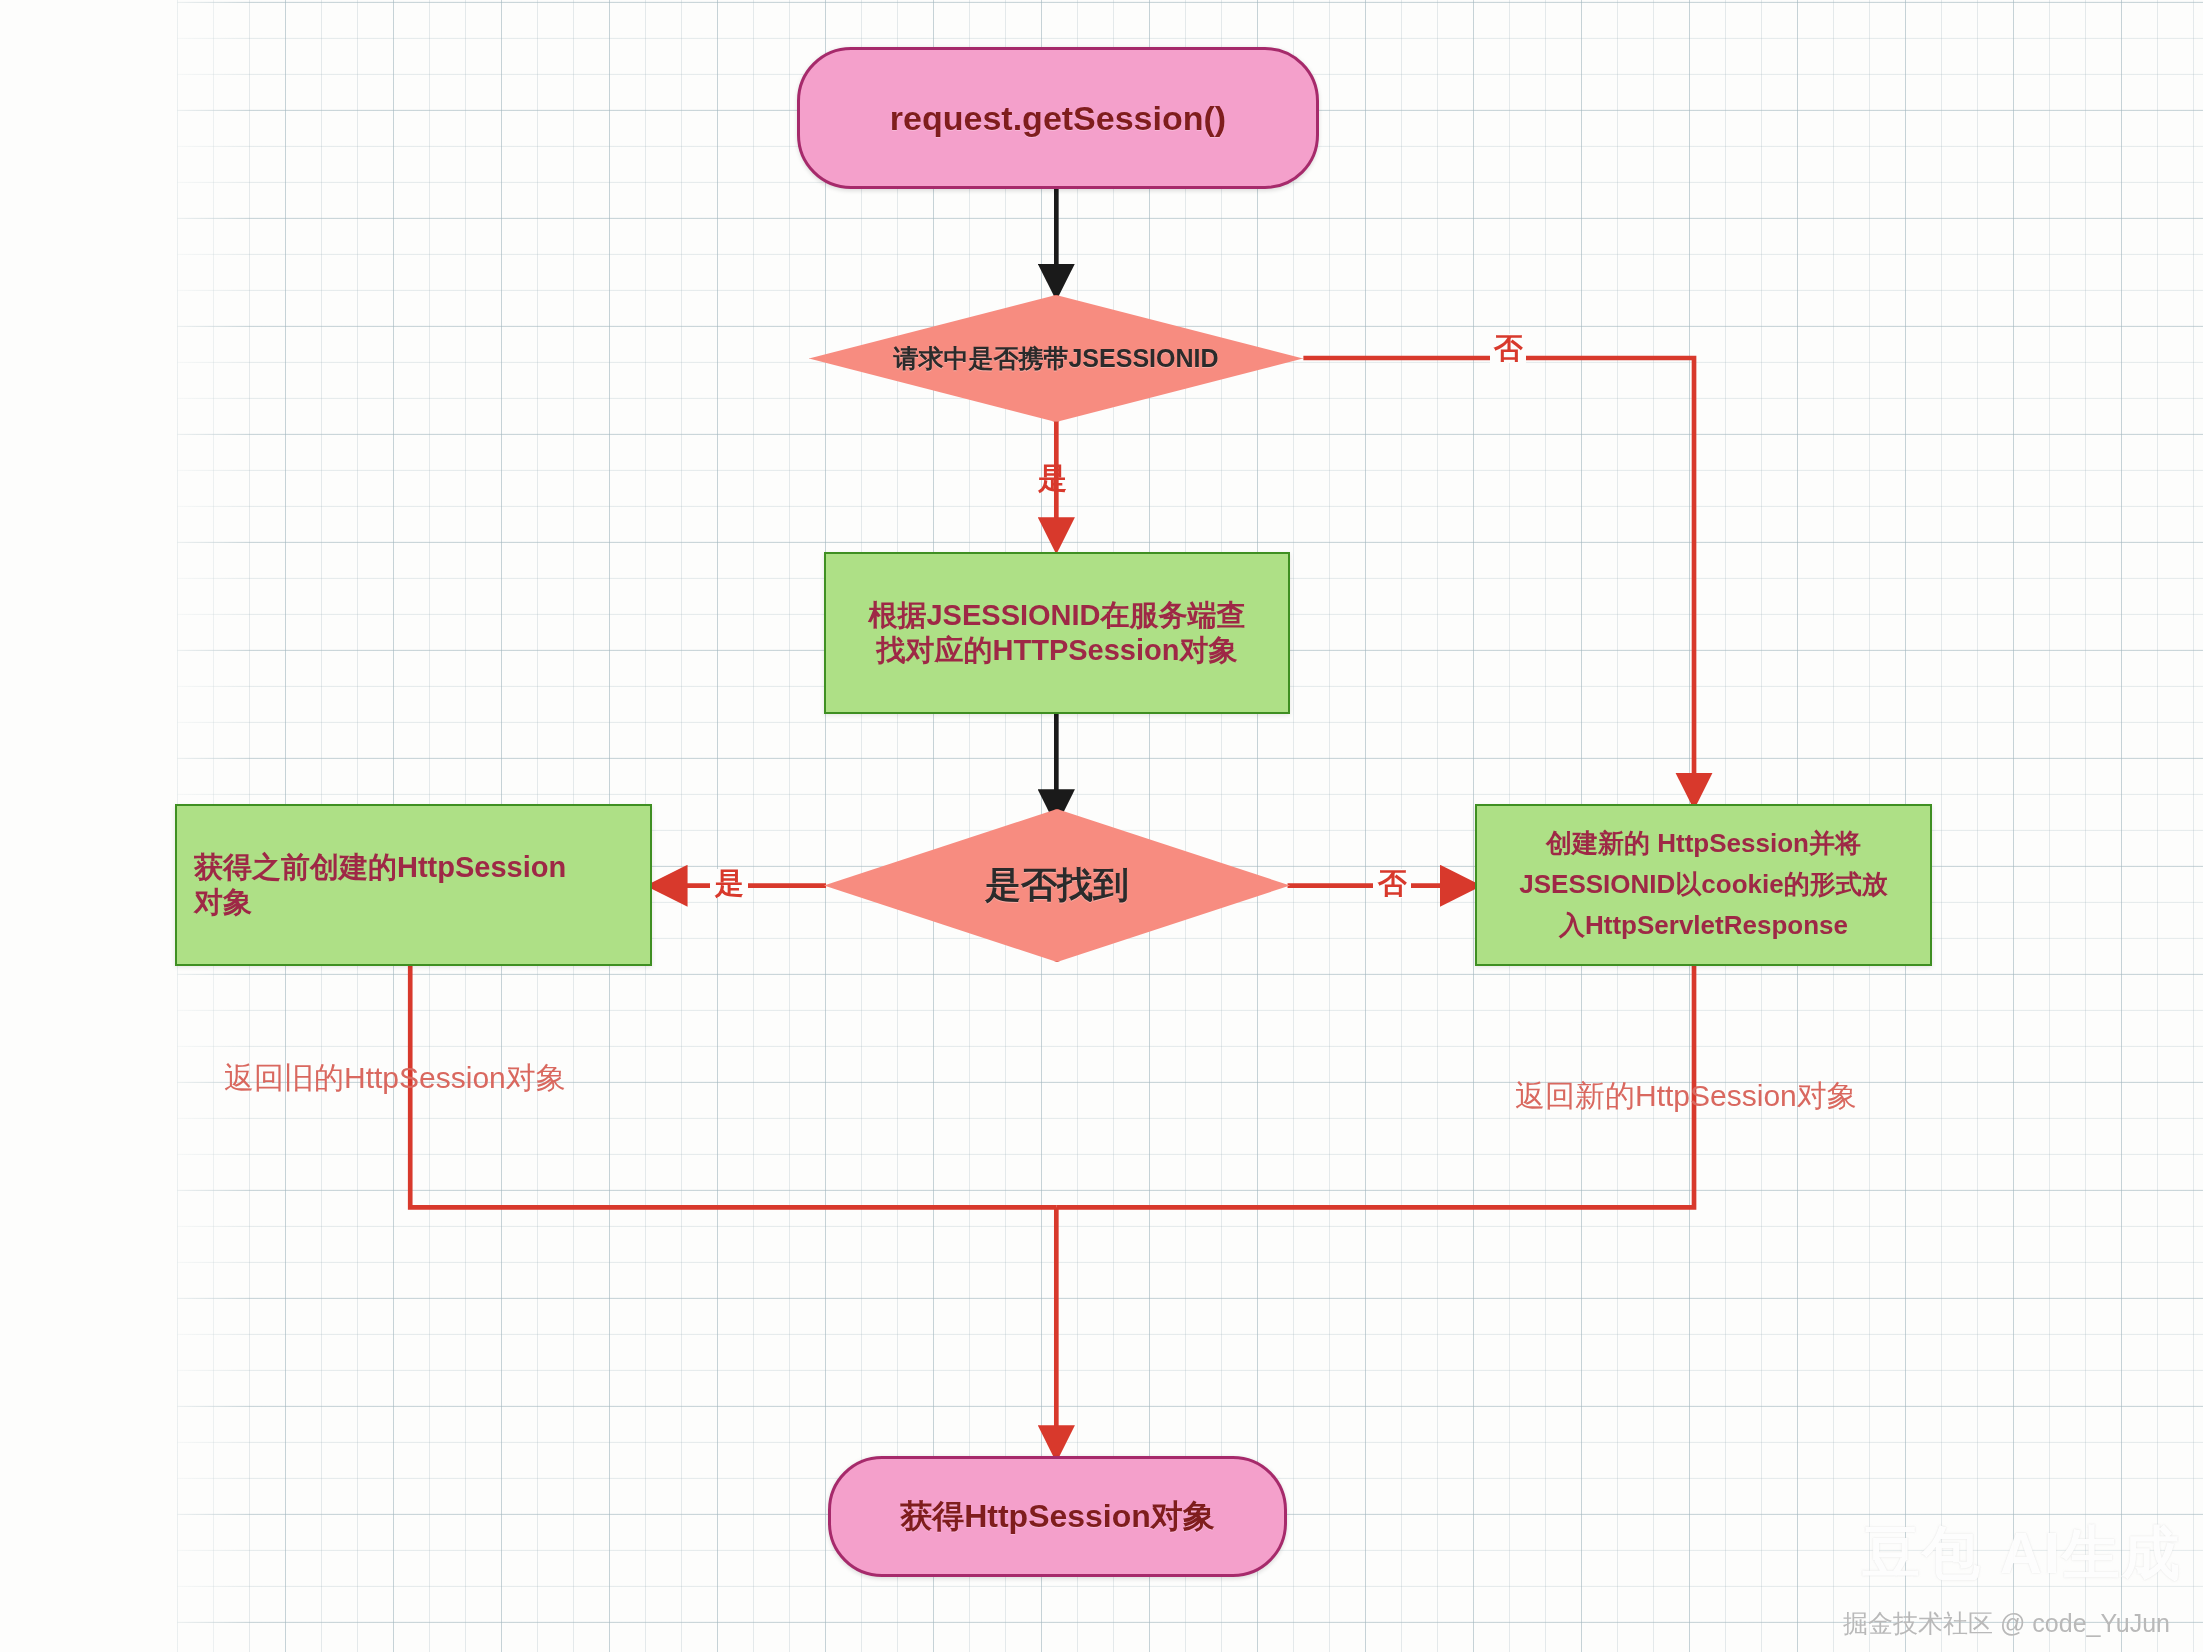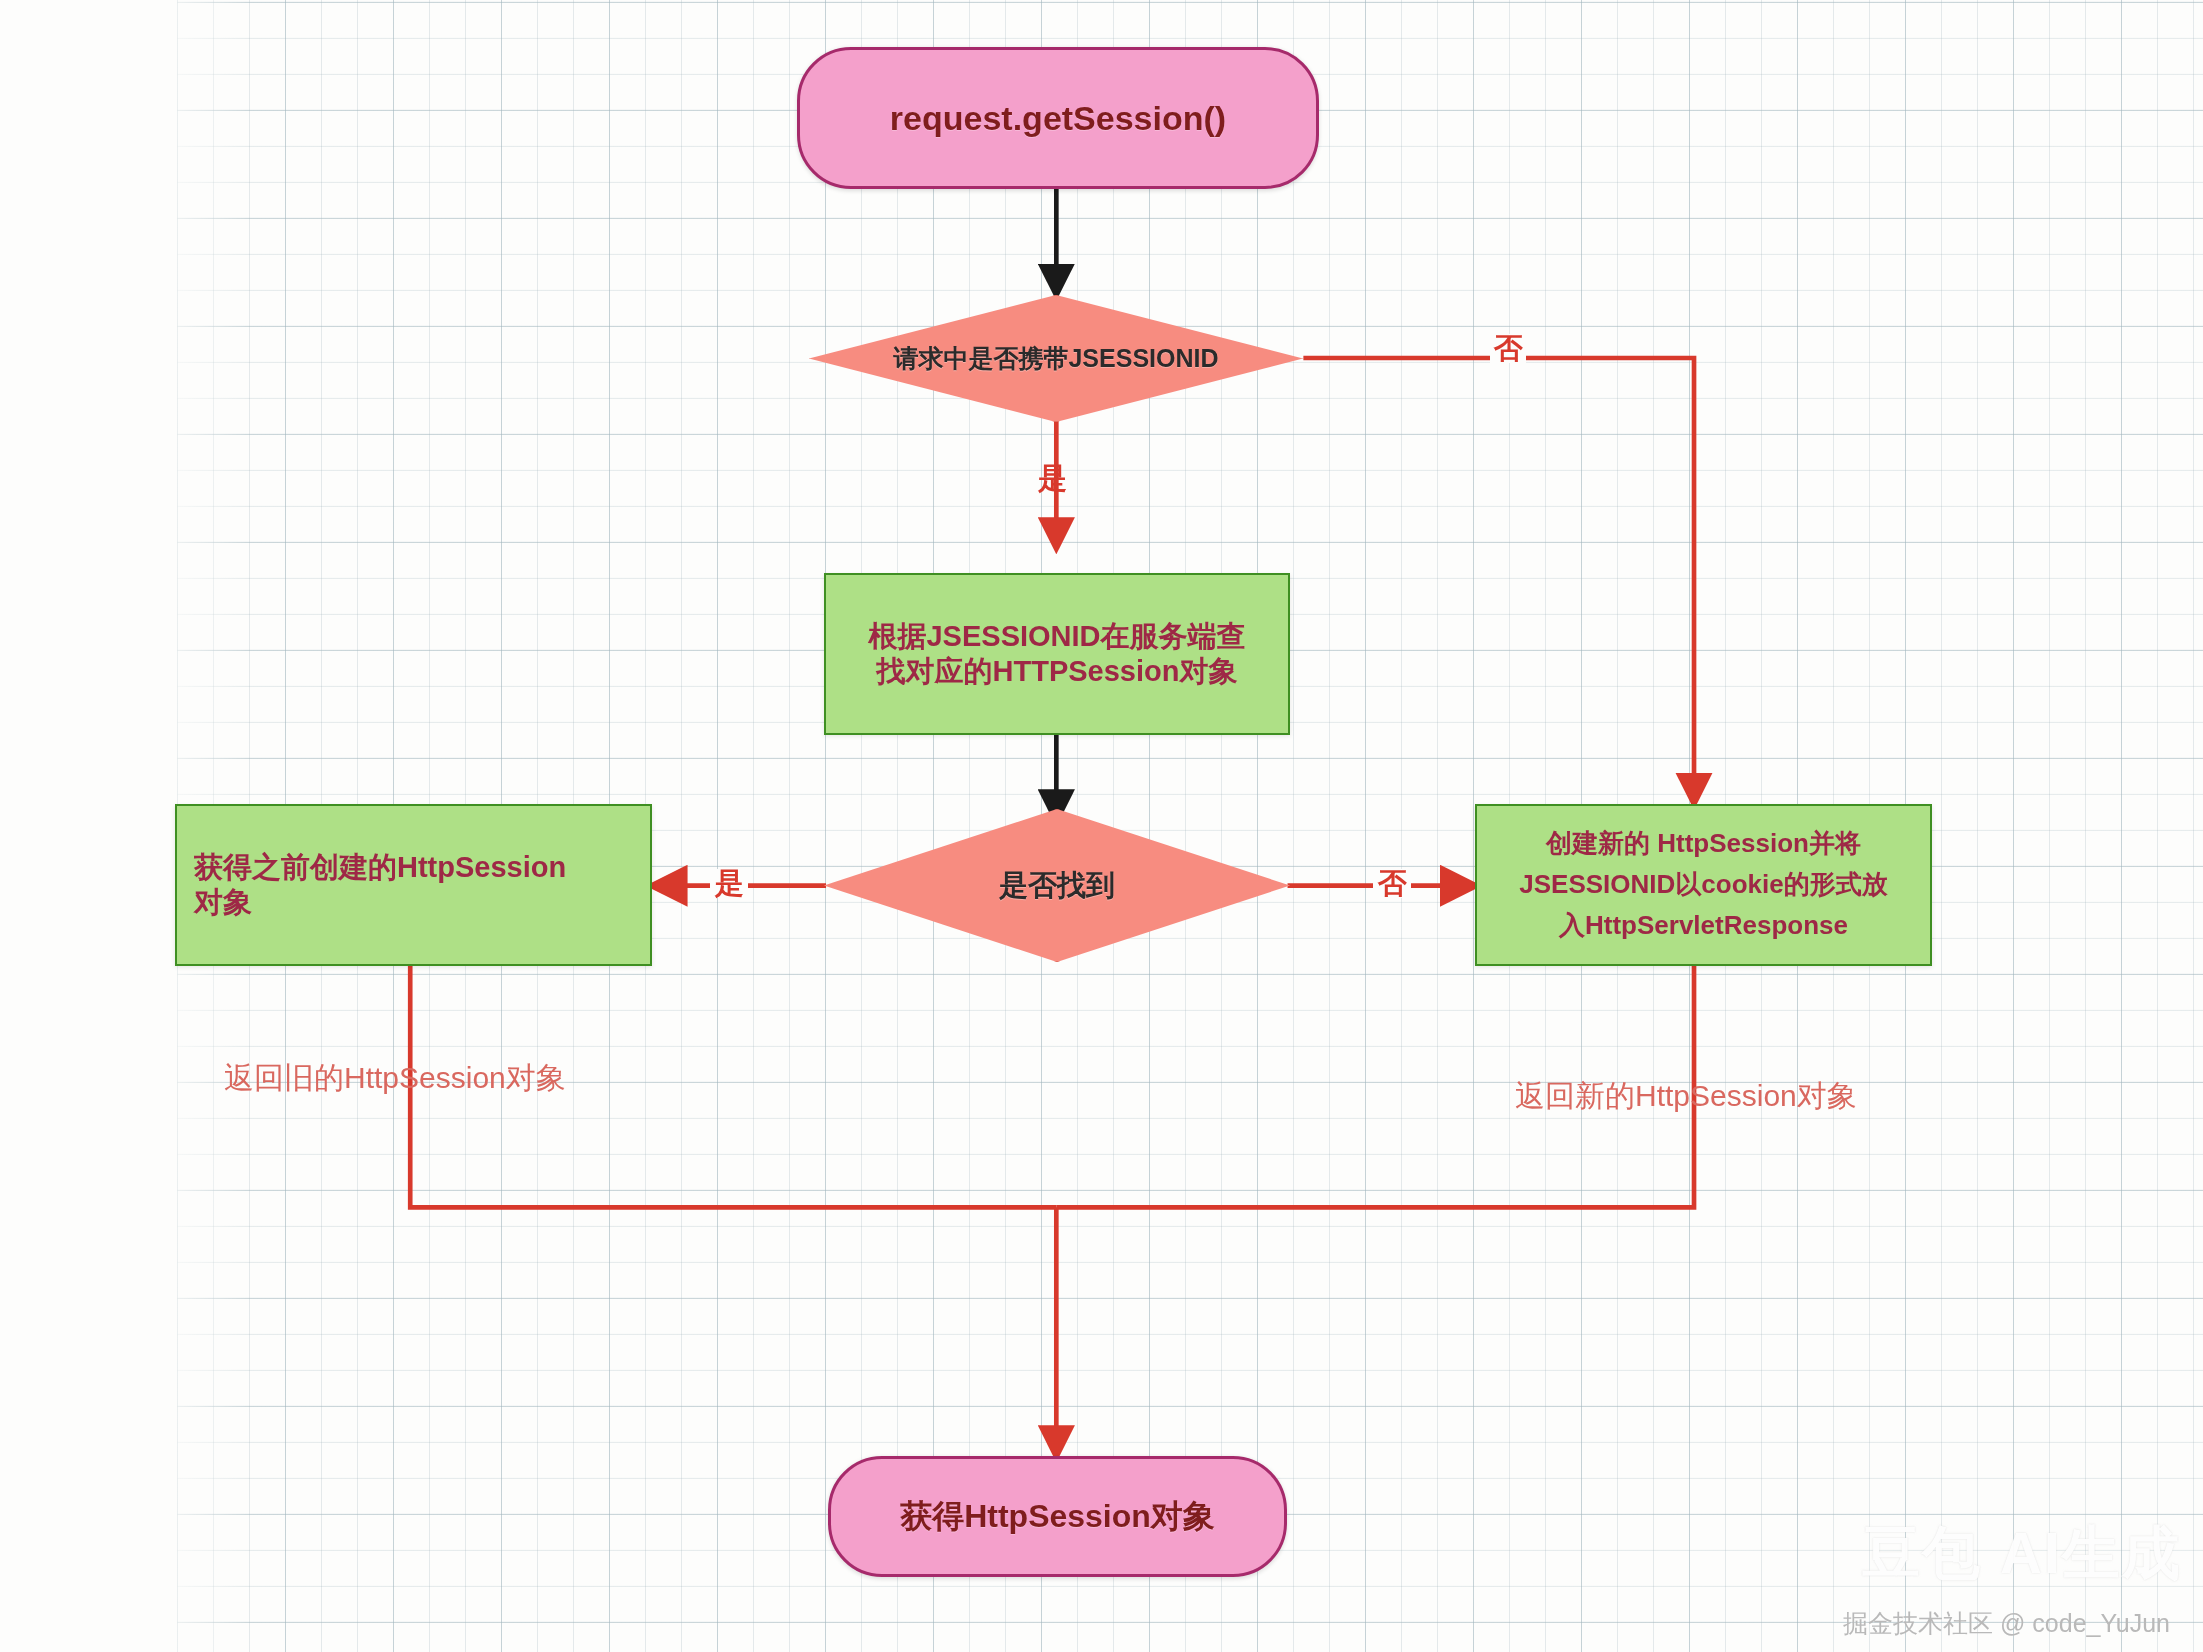--- a/index.html
+++ b/index.html
@@ -145,29 +145,29 @@
 
   <div class="node terminator" style="left:797px;top:47px;width:522px;height:142px;font-size:34px;">
     <span class="lbl">request.getSession()</span>
   </div>
 
   <div class="decision" style="left:809px;top:295px;width:494px;height:127px;">
     <div class="dshape"></div>
     <div class="dtext" style="font-size:25px;">请求中是否携带JSESSIONID</div>
   </div>
 
-  <div class="node process" style="left:824px;top:573px;width:466px;height:162px;font-size:29px;
+  <div class="node process" style="left:824px;top:552px;width:466px;height:162px;font-size:29px;
               flex-direction:column;padding:0 13px;">
     <span>根据JSESSIONID在服务端查</span>
     <span>找对应的HTTPSession对象</span>
   </div>
 
   <div class="decision" style="left:824px;top:809px;width:466px;height:153px;">
     <div class="dshape"></div>
-    <div class="dtext" style="font-size:29px;">是否找到</div>
+    <div class="dtext" style="font-size:36px;">是否找到</div>
   </div>
 
   <div class="node process" style="left:175px;top:804px;width:477px;height:162px;font-size:29px;
               flex-direction:column;align-items:flex-start;text-align:left;padding:8px 17px;">
     <span>获得之前创建的HttpSession</span>
     <span>对象</span>
   </div>
 
   <div class="node process" style="left:1475px;top:804px;width:457px;height:162px;font-size:26px;
               flex-direction:column;padding:0 9.3px;gap:9px;">

